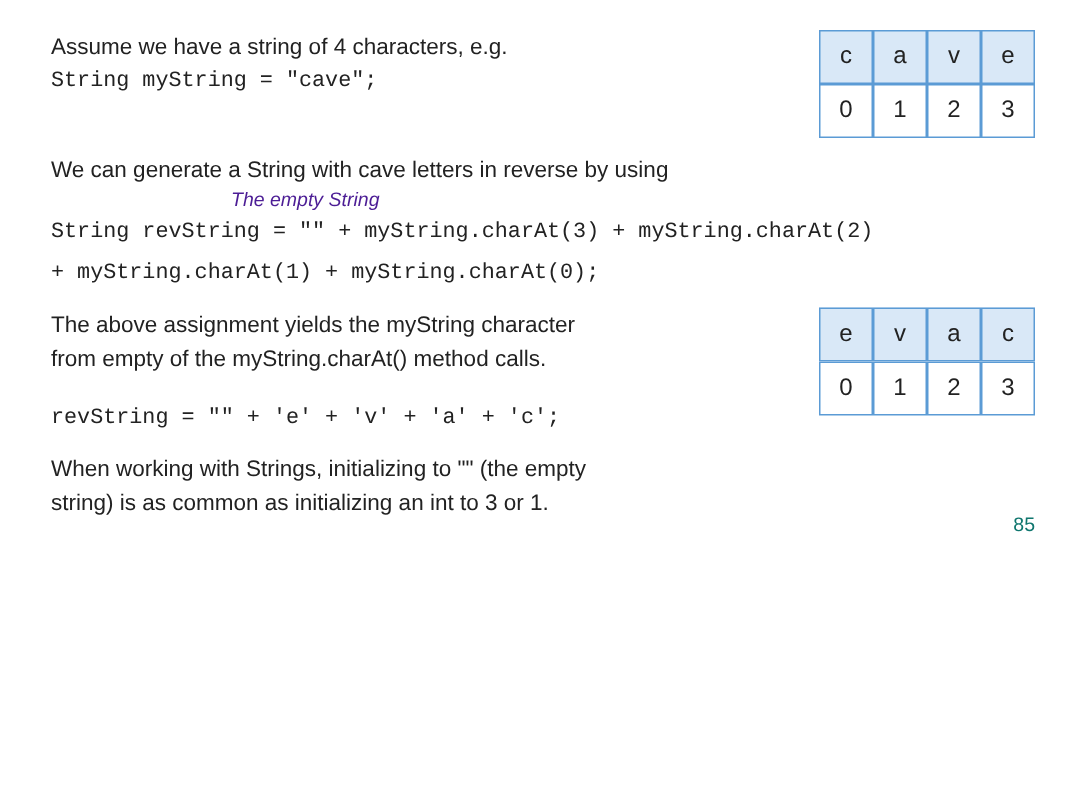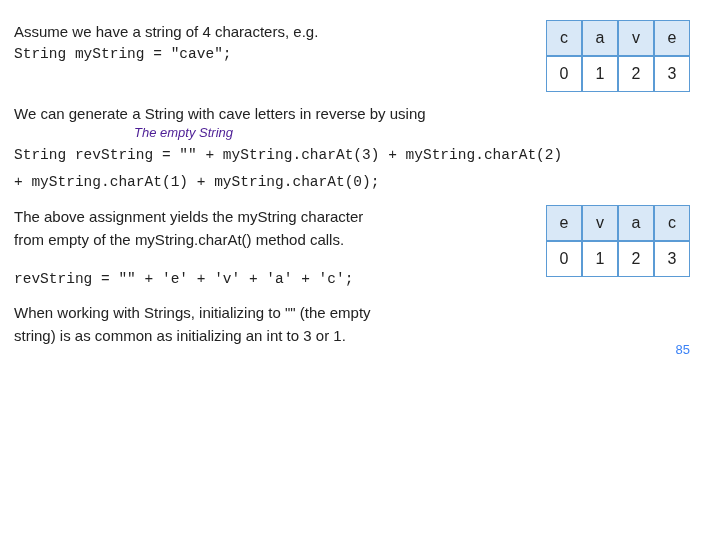--- a/index.html
+++ b/index.html
@@ -11,20 +11,21 @@
       font-family: Arial, sans-serif;
       font-size: 15px;
       color: #222;
       position: relative;
       overflow: hidden;
     }
 
     .slide-content {
       padding: 20px 30px 10px 14px;
       position: relative;
+      margin-left: 20px;
     }
 
     .row {
       display: flex;
       align-items: flex-start;
       margin-bottom: 10px;
     }
 
     .text-block {
       flex: 1;
@@ -72,21 +73,21 @@
 
     .section {
       margin-bottom: 10px;
     }
 
     .page-number {
       position: absolute;
       bottom: 10px;
       right: 30px;
       font-size: 13px;
-      color: #3b82f6;
+      color: #0f766e;
     }
 
     .code-block {
       margin: 4px 0 4px 0;
       line-height: 1.6;
     }
 
     .annotation {
       font-size: 13px;
       font-style: italic;

